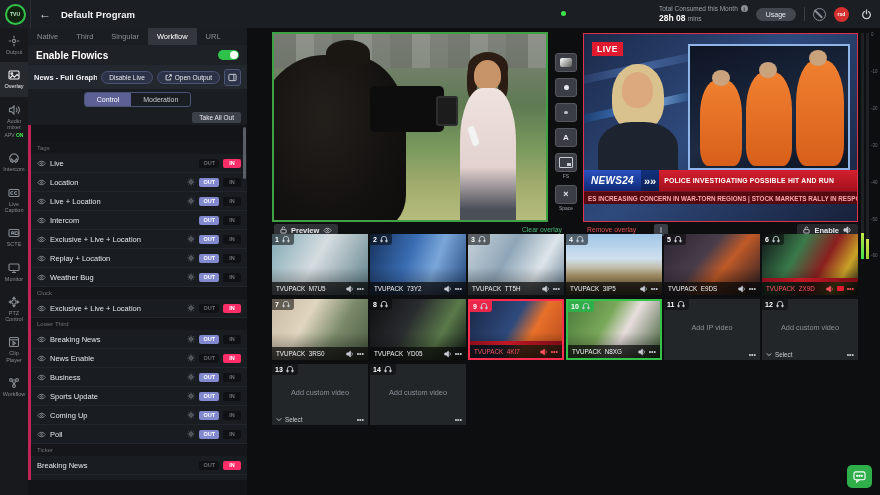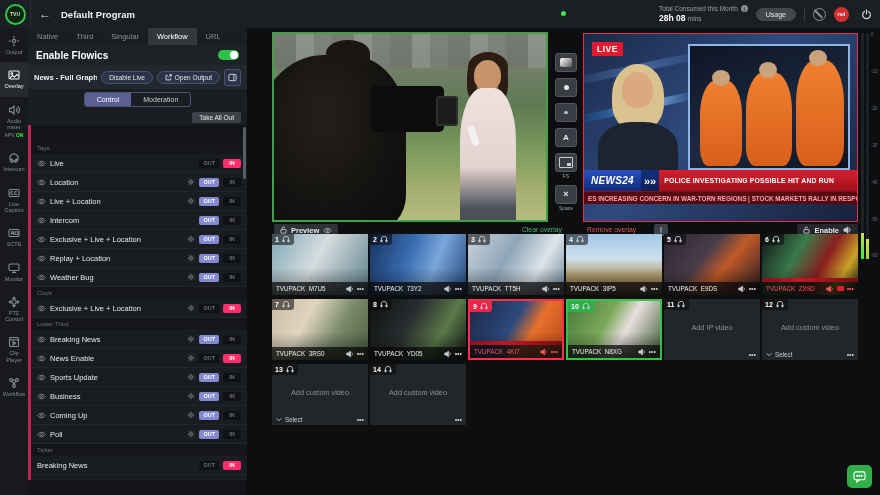--- a/index.html
+++ b/index.html
@@ -520,39 +520,39 @@
             <span class="tgl">OUT</span>
             <span class="tgl in-on">IN</span>
           </div>
           <div class="rrow">
             <span style="color: rgb(154, 160, 166);">
               <svg width="9" height="7" viewBox="0 0 12 8" fill="none" stroke="currentColor" stroke-width="1">
                 <path d="M1 4s2-3 5-3 5 3 5 3-2 3-5 3-5-3-5-3z"></path>
                 <circle cx="6" cy="4" r="1.2"></circle>
               </svg>
             </span>
-            <span class="rname">Sports Update</span>
+            <span class="rname">Business</span>
             <span class="rgap"></span>
             <span class="gear">
               <svg width="8" height="8" viewBox="0 0 10 10" fill="none" stroke="currentColor" stroke-width="1">
                 <circle cx="5" cy="5" r="1.7"></circle>
                 <path d="M5 .8v1.4M5 7.8v1.4M.8 5h1.4M7.8 5h1.4M2 2l1 1M8 8L7 7M8 2L7 3M2 8l1-1"></path>
               </svg>
             </span>
             <span class="tgl out-on">OUT</span>
             <span class="tgl">IN</span>
           </div>
           <div class="rrow">
             <span style="color: rgb(154, 160, 166);">
               <svg width="9" height="7" viewBox="0 0 12 8" fill="none" stroke="currentColor" stroke-width="1">
                 <path d="M1 4s2-3 5-3 5 3 5 3-2 3-5 3-5-3-5-3z"></path>
                 <circle cx="6" cy="4" r="1.2"></circle>
               </svg>
             </span>
-            <span class="rname">Business</span>
+            <span class="rname">Sports Update</span>
             <span class="rgap"></span>
             <span class="gear">
               <svg width="8" height="8" viewBox="0 0 10 10" fill="none" stroke="currentColor" stroke-width="1">
                 <circle cx="5" cy="5" r="1.7"></circle>
                 <path d="M5 .8v1.4M5 7.8v1.4M.8 5h1.4M7.8 5h1.4M2 2l1 1M8 8L7 7M8 2L7 3M2 8l1-1"></path>
               </svg>
             </span>
             <span class="tgl out-on">OUT</span>
             <span class="tgl">IN</span>
           </div>

